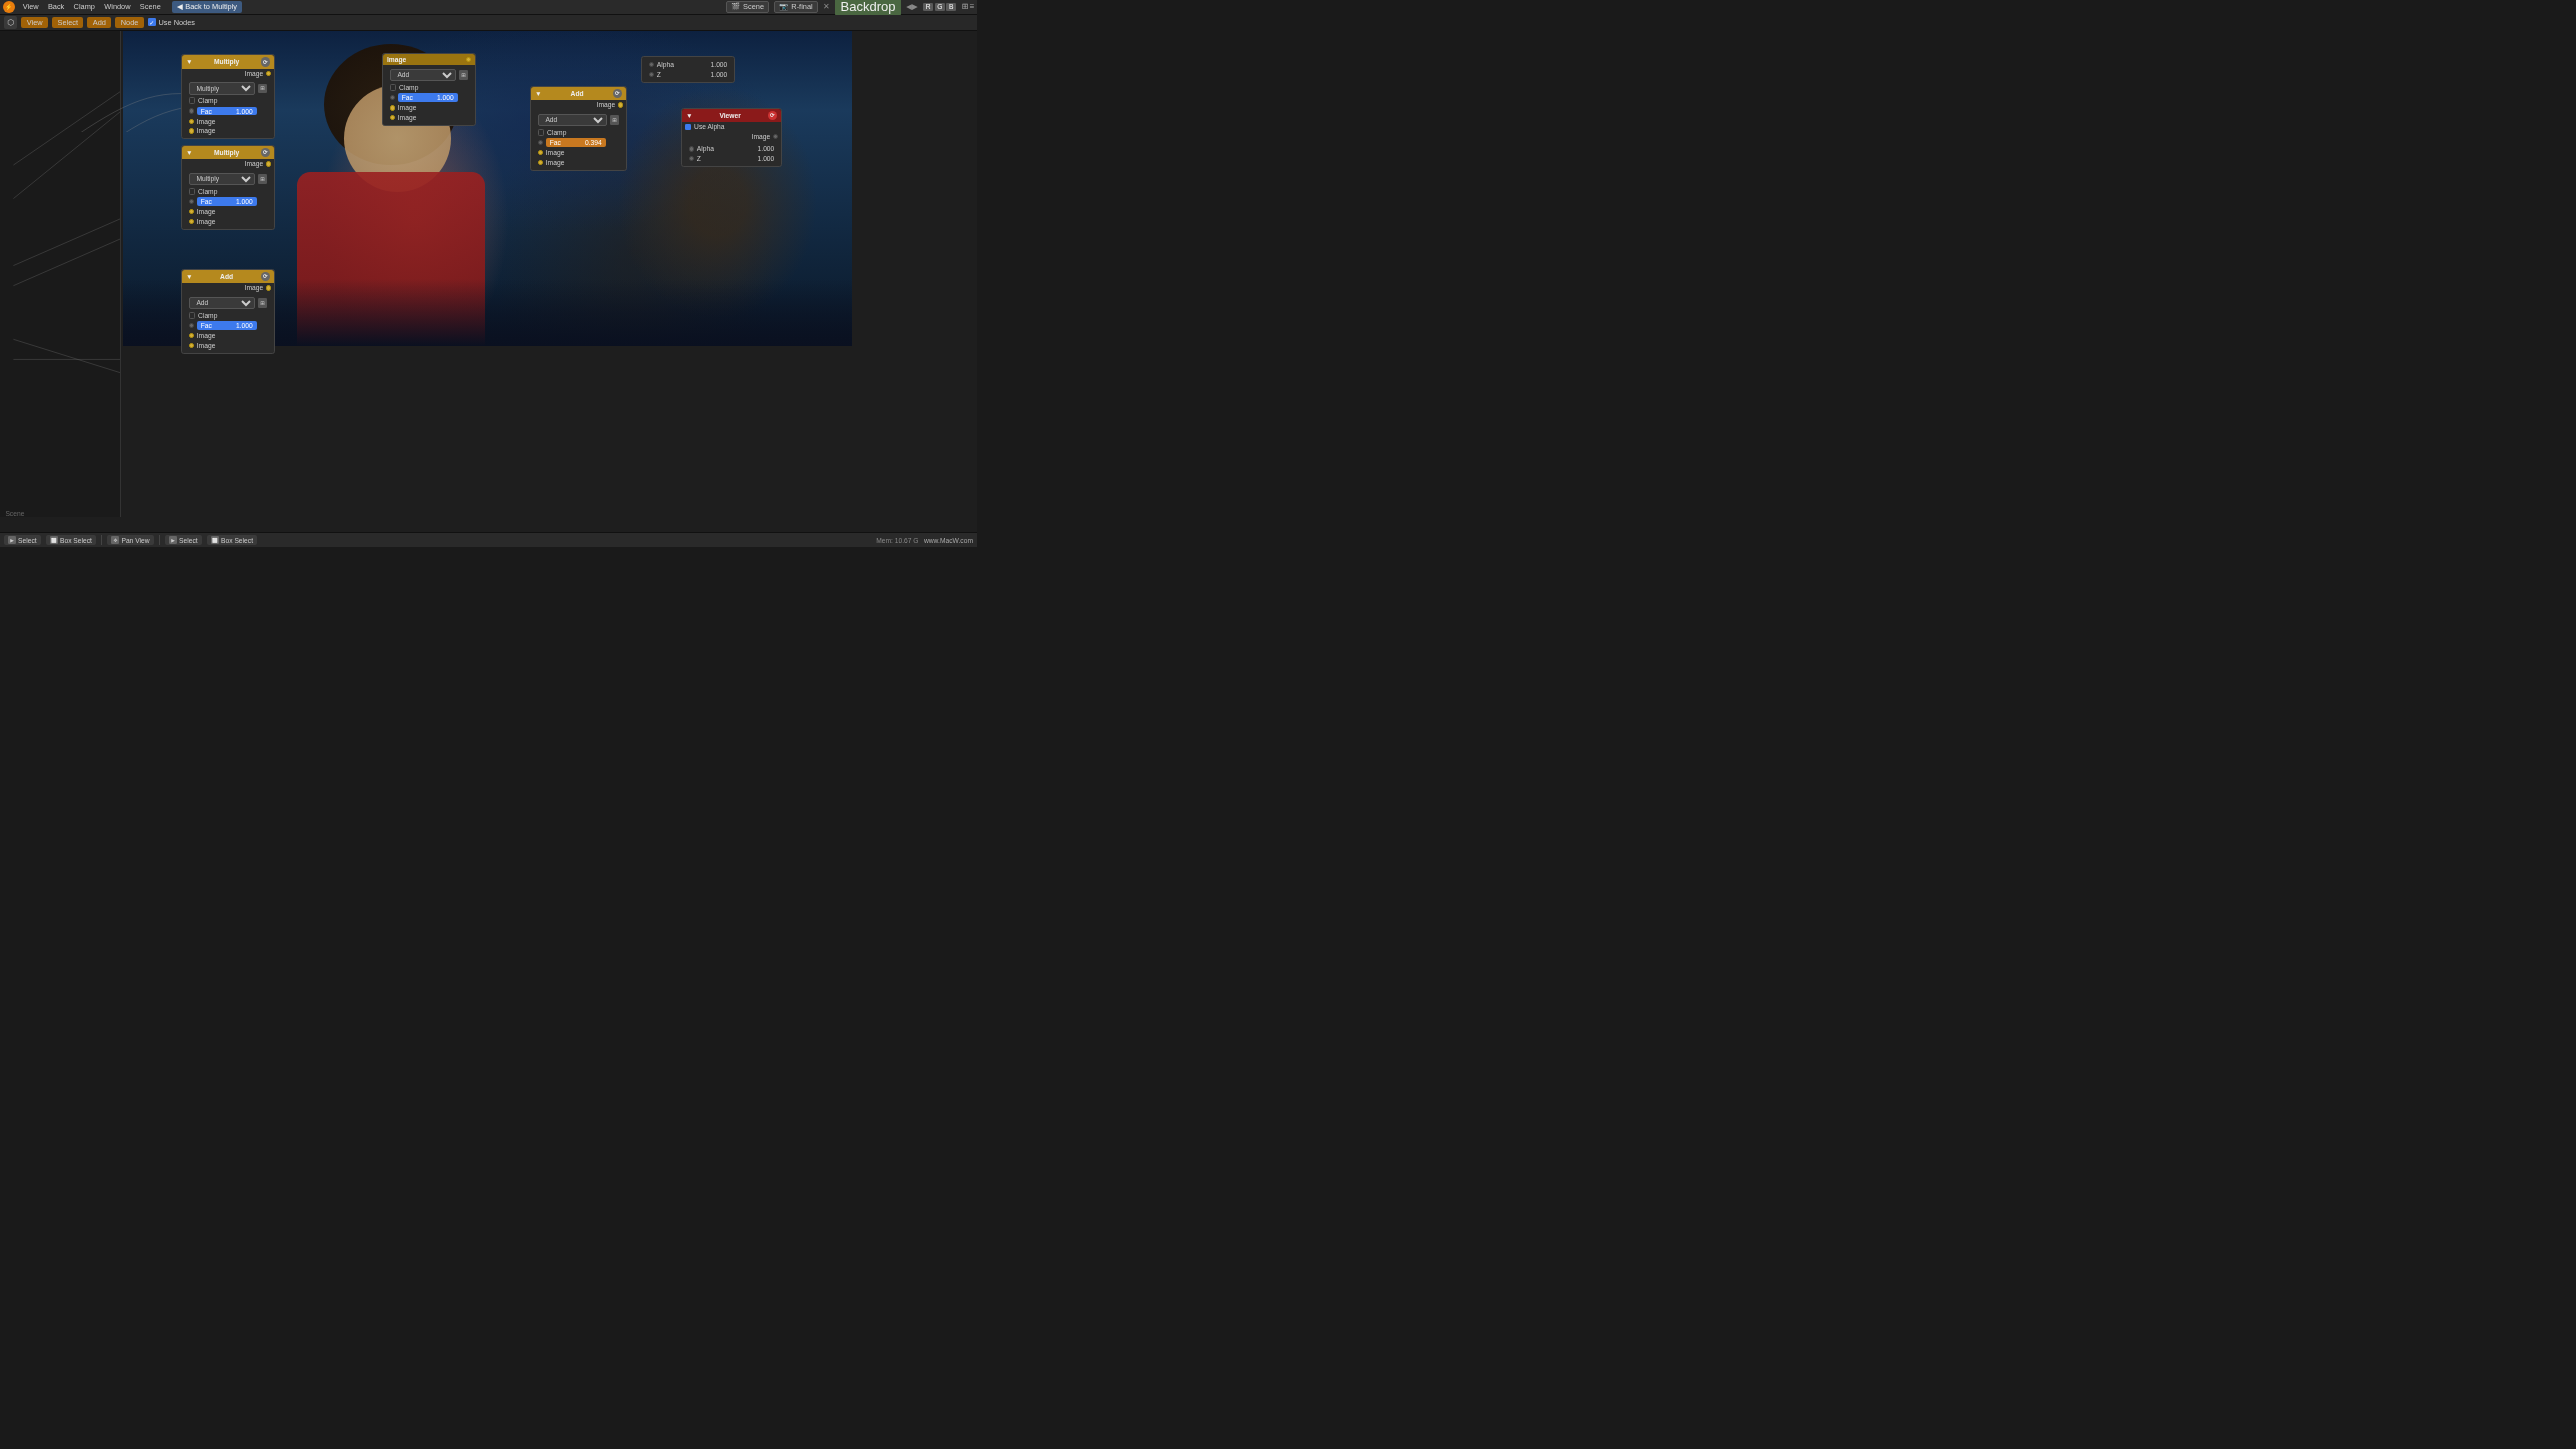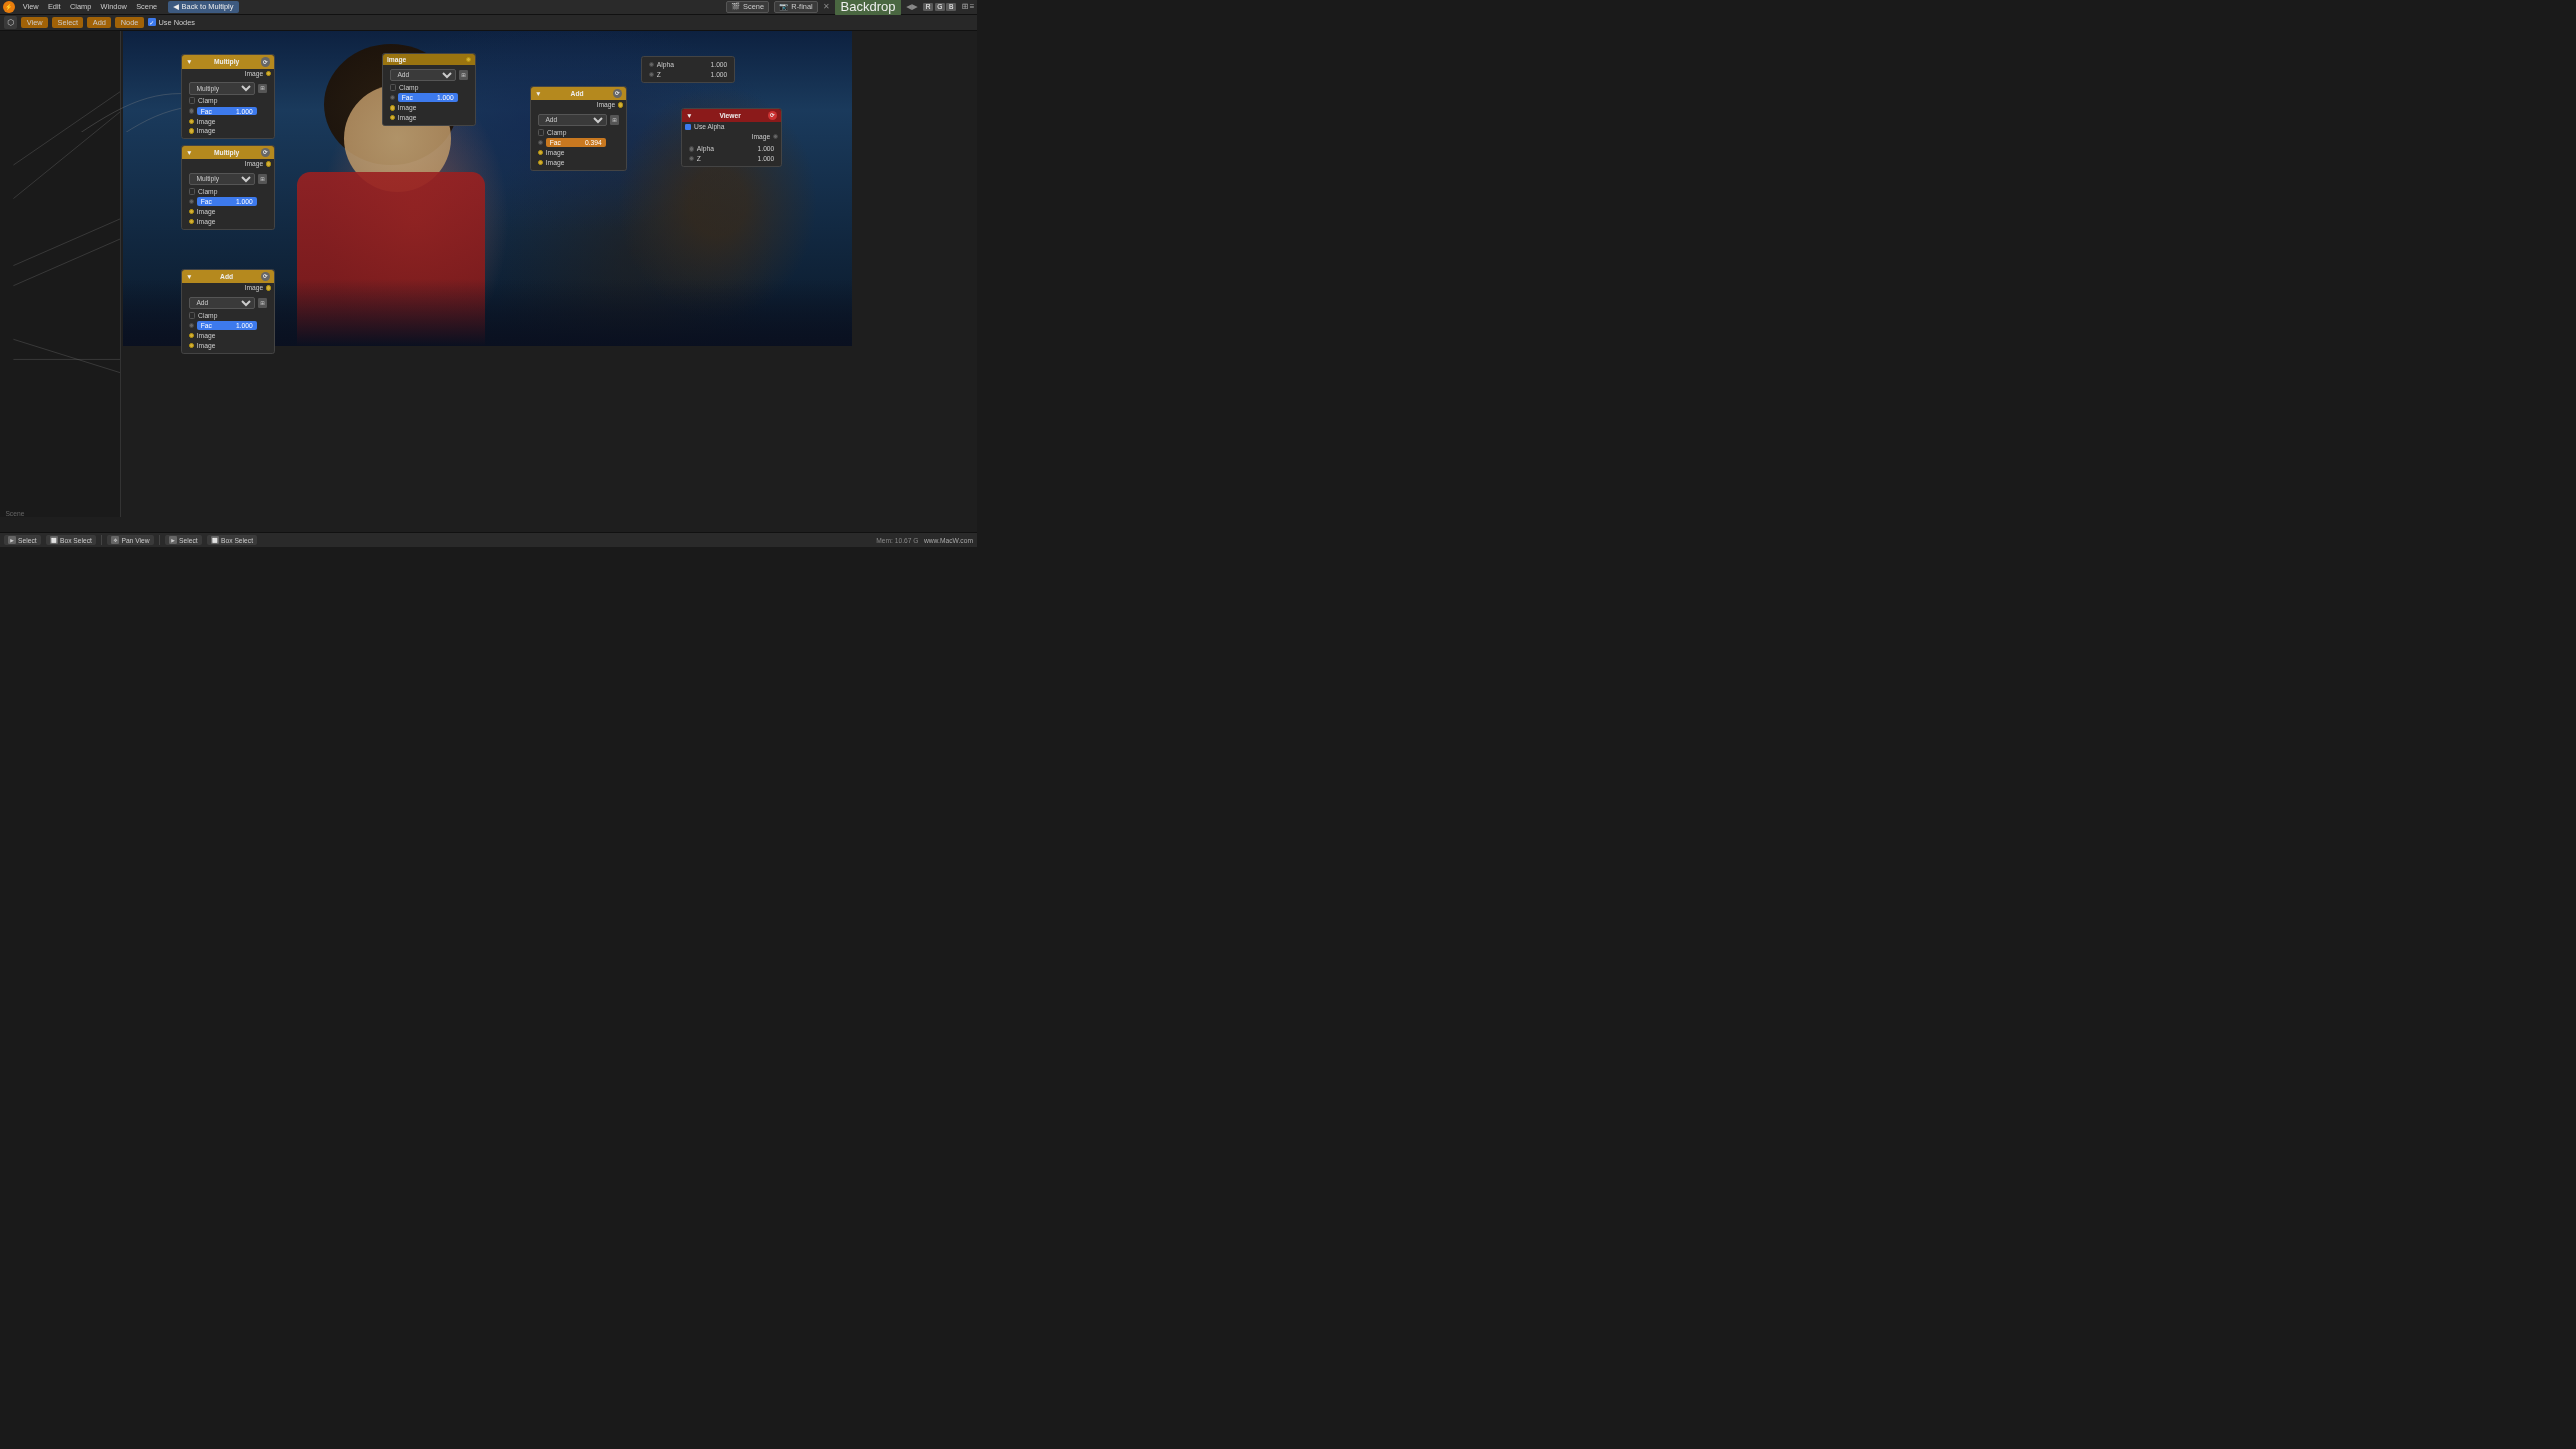--- a/index.html
+++ b/index.html
@@ -364,21 +364,21 @@
       z-index: 0;
     }
   </style>
 </head>
 <body>
 
 <div id="topbar">
   <div class="topbar-logo">⚡</div>
   <div class="topbar-menu">
     <div class="topbar-menu-item">View</div>
-    <div class="topbar-menu-item">Edit</div>
+    <div class="topbar-menu-item">Back</div>
     <div class="topbar-menu-item">Clamp</div>
     <div class="topbar-menu-item">Window</div>
     <div class="topbar-menu-item">Scene</div>
   </div>
   <div class="back-to-prev-btn">
     <span>◀</span>
     <span>Back to Multiply</span>
   </div>
   <div class="topbar-right">
     <div class="scene-selector">

